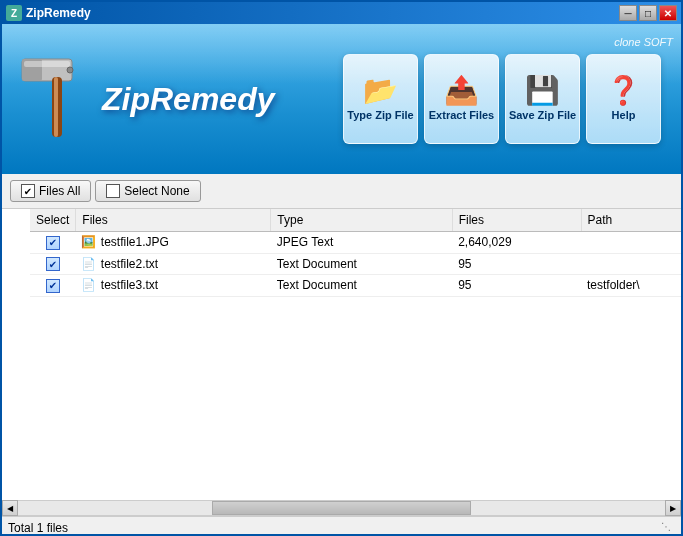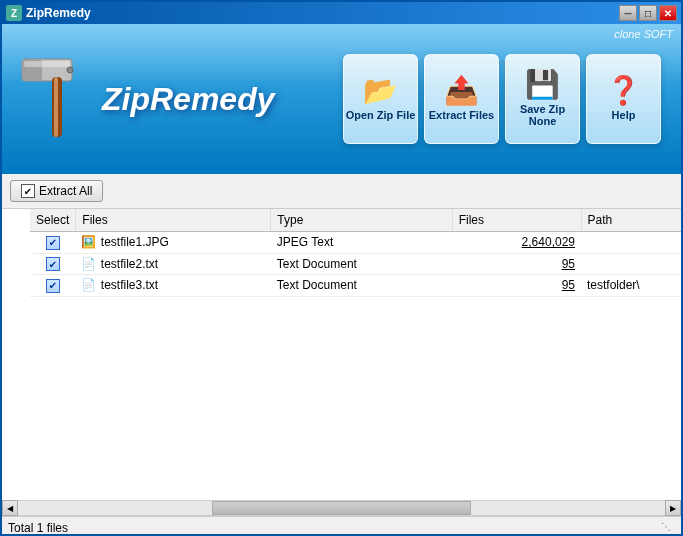--- a/index.html
+++ b/index.html
@@ -106,21 +106,21 @@
       box-shadow: 0 2px 6px rgba(0,0,0,0.2);
     }
     .tool-icon {
       font-size: 28px;
       line-height: 1;
     }
 
     
     .clone-logo {
       position: absolute;
-      top: 4px;
+      top: 12px;
       right: 8px;
       color: white;
       font-size: 11px;
       font-style: italic;
       opacity: 0.9;
     }
 
     
     .select-bar {
       display: flex;
@@ -182,21 +182,21 @@
       height: 14px;
       border: 1px solid #3366cc;
       background: linear-gradient(to bottom, #d0e8ff, #b0d4ff);
       display: inline-flex;
       align-items: center;
       justify-content: center;
       font-size: 10px;
       color: #003399;
       cursor: pointer;
     }
-    .size-cell { text-align: right; padding-right: 10px; text-decoration: underline; }
+    .size-cell { text-align: left; padding-right: 10px; }
 
     
     .scrollbar-area {
       height: 16px;
       background: #f0f0f0;
       border-top: 1px solid #ccc;
       border-bottom: 1px solid #ccc;
       display: flex;
       align-items: center;
     }
@@ -281,47 +281,51 @@
       <rect x="12" y="22" width="46" height="6" rx="2" fill="rgba(255,255,255,0.4)"></rect>
 
       <circle cx="58" cy="31" r="3" fill="#888" stroke="#666" stroke-width="1"></circle>
     </svg>
     <span class="logo-text">ZipRemedy</span>
   </div>
 
   <div class="toolbar">
     <div class="tool-btn">
       <span class="tool-icon">📂</span>
-      <span>Open Zip File</span>
+      <span>Type Zip File</span>
     </div>
     <div class="tool-btn">
       <span class="tool-icon">📤</span>
       <span>Extract Files</span>
     </div>
     <div class="tool-btn">
       <span class="tool-icon">💾</span>
-      <span>Save Zip None</span>
+      <span>Save Zip File</span>
     </div>
     <div class="tool-btn">
       <span class="tool-icon">❓</span>
       <span>Help</span>
     </div>
   </div>
 
   <div class="clone-logo">
     <span>clone SOFT</span>
   </div>
 </div>
 
 <div class="main-content">
 
   <div class="select-bar">
     <button class="select-btn">
       <span class="checkbox-icon">✔</span>
-      <span>Extract All</span>
+      <span>Files All</span>
+    </button>
+    <button class="select-btn">
+      <span class="checkbox-icon"></span>
+      <span>Select None</span>
     </button>
   </div>
 
   <div class="file-area">
     <table class="file-table">
       <thead>
         <tr>
           <th class="check-cell">Select</th>
           <th>Files</th>
           <th>Type</th>

